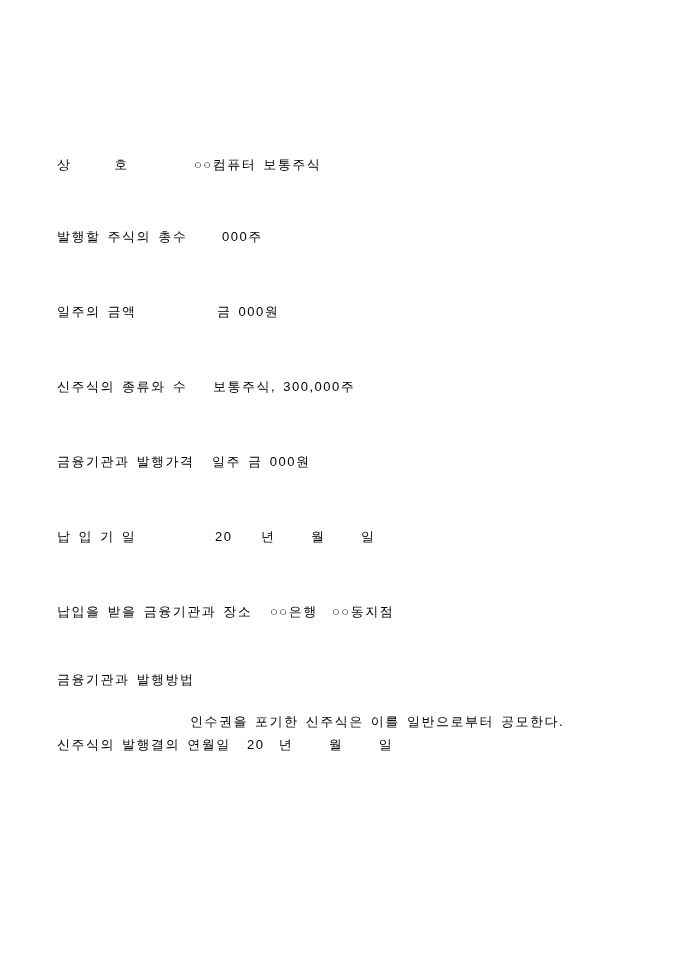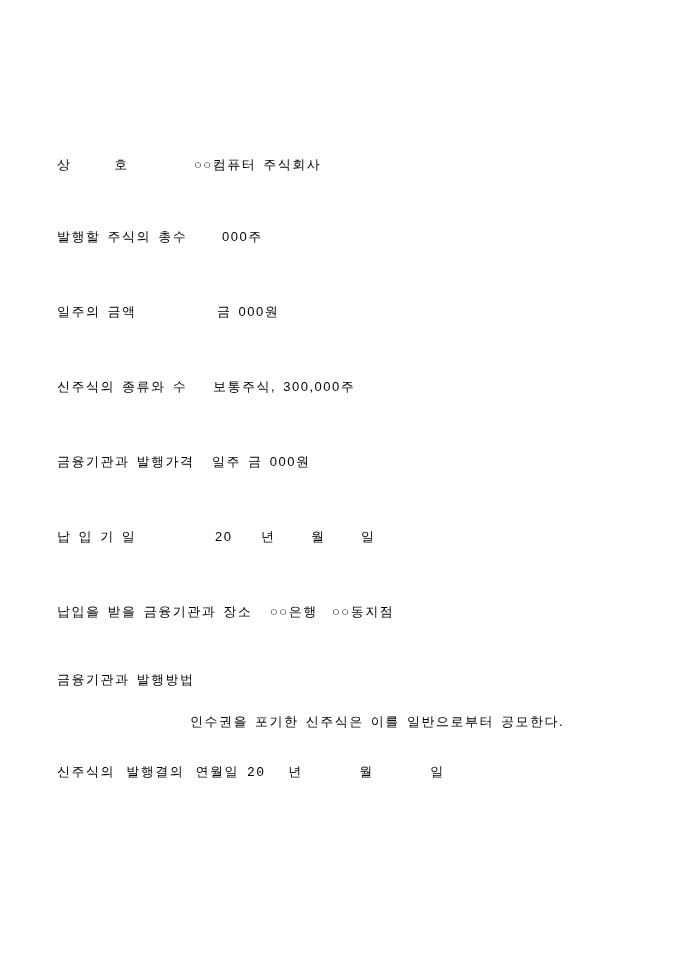--- a/index.html
+++ b/index.html
@@ -24,40 +24,40 @@
   .lbl { left: 57px; }
   .r1  { top: 156px; }
   .r2  { top: 228px; text-align: right; }
   .r3  { top: 303px; }
   .r4  { top: 378px; }
   .r5  { top: 453px; }
   .r6  { top: 528px; }
   .r7  { top: 603px; }
   .r8a { top: 671px; }
   .r8b { top: 697px; margin-top: 16px; }
-  .r9  { top: 764px; font-family: Liberation Mono, monospace; }
+  .r9  { top: 736px; }
   
   .v1 { left: 194px; }
   .v2 { left: 222px; }
   .v3 { left: 217px; }
   .v4 { left: 213px; }
   .v5 { left: 212px; }
   .v6 { left: 215px; }
   .v7 { left: 270px; }
   .v8a { left: 183px; }
   .v8b { left: 190px; }
   .v9 { left: 247px; }
 </style>
 </head>
 <body>
 
 <div class="page">
 
   <span class="t lbl r1">상      호</span>
-  <span class="t v1 r1">○○컴퓨터 주식회사</span>
+  <span class="t v1 r1">○○컴퓨터 보통주식</span>
 
   <span class="t lbl r2">발행할 주식의 총수</span>
   <span class="t v2 r2">000주</span>
 
   <span class="t lbl r3">일주의 금액</span>
   <span class="t v3 r3">금 000원</span>
 
   <span class="t lbl r4">신주식의 종류와 수</span>
   <span class="t v4 r4">보통주식, 300,000주</span>
 

